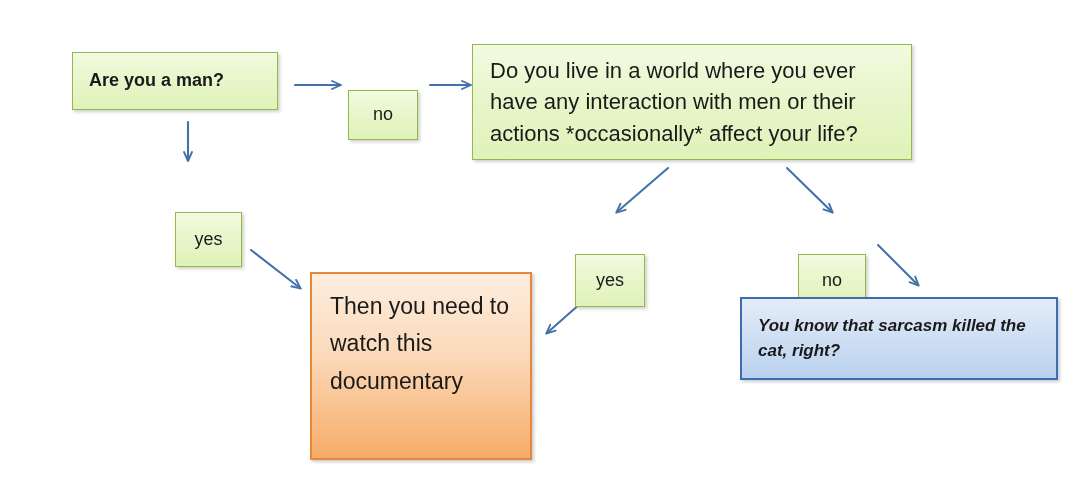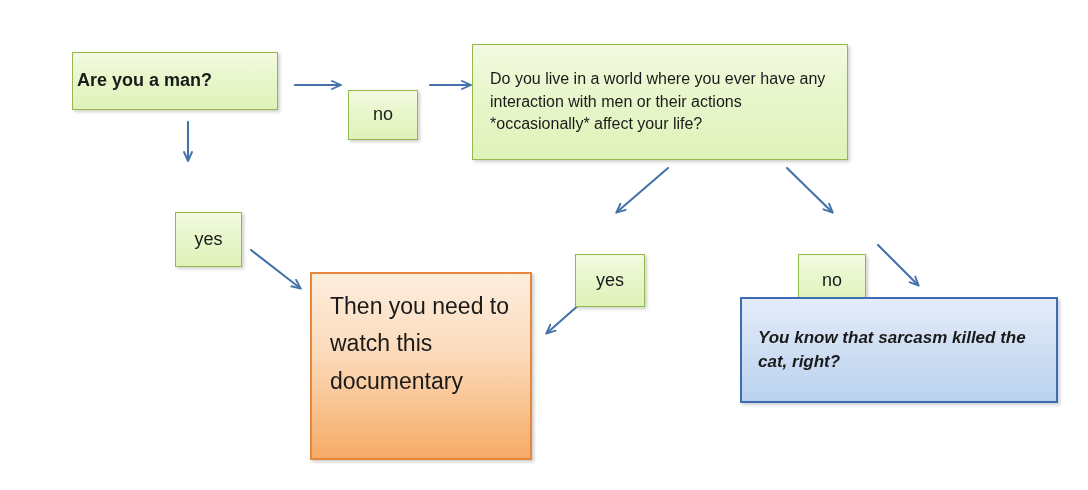--- a/index.html
+++ b/index.html
@@ -44,21 +44,21 @@
     border: 2px solid #e5873c;
     box-shadow: 2px 2px 3px rgba(120,110,100,0.35);
   }
   
   .blue {
     background: linear-gradient(to bottom, #e4ecf9 0%, #d3e1f4 40%, #bad2ef 100%);
     border: 2px solid #3d6cb2;
     box-shadow: 2px 2px 3px rgba(110,115,125,0.35);
   }
 
-  .pad-lg { padding: 10px 4px; }
+  .pad-lg { padding: 10px 16px; }
   .pad-sm { padding: 6px 10px; margin-top: 32px; }
 
   .t-bold   { font-weight: bold; }
   .t-italic { font-style: italic; font-weight: bold; }
 
   
   #arrows {
     position: absolute;
     left: 0; top: 0;
     width: 1088px;
@@ -99,37 +99,37 @@
   </svg>
 
   <div class="node green pad-lg t-bold" style="left:72px; top:52px; width:206px; height:58px; font-size:18px;">
     <span>Are you a man?</span>
   </div>
 
   <div class="node green pad-sm" style="left:348px; top:58px; width:70px; height:50px; font-size:18px; justify-content:center;">
     <span>no</span>
   </div>
 
-  <div class="node green" style="left:472px; top:44px; width:376px; height:116px; font-size:16px; padding:11px 17px; align-items:center;">
+  <div class="node green" style="left:472px; top:44px; width:440px; height:116px; font-size:22px; padding:11px 17px; align-items:center;">
     <span>Do you live in a world where you ever have any interaction with men or their actions *occasionally* affect your life?</span>
   </div>
 
   <div class="node green pad-sm" style="left:175px; top:180px; width:67px; height:55px; font-size:18px; justify-content:center;">
     <span>yes</span>
   </div>
 
   <div class="node green pad-sm" style="left:575px; top:222px; width:70px; height:53px; font-size:18px; justify-content:center;">
     <span>yes</span>
   </div>
 
   <div class="node green pad-sm" style="left:798px; top:222px; width:68px; height:53px; font-size:18px; justify-content:center;">
     <span>no</span>
   </div>
 
   <div class="node orange" style="left:310px; top:272px; width:222px; height:188px; font-size:23px; padding:14px 18px; align-items:flex-start; line-height:1.62;">
     <span>Then you need to watch this documentary</span>
   </div>
 
-  <div class="node blue t-italic" style="left:740px; top:297px; width:318px; height:106px; font-size:17px; padding:23px 16px;">
+  <div class="node blue t-italic" style="left:740px; top:297px; width:318px; height:83px; font-size:17px; padding:23px 16px;">
     <span>You know that sarcasm killed the cat, right?</span>
   </div>
 
 </div>
 
 </body></html>

